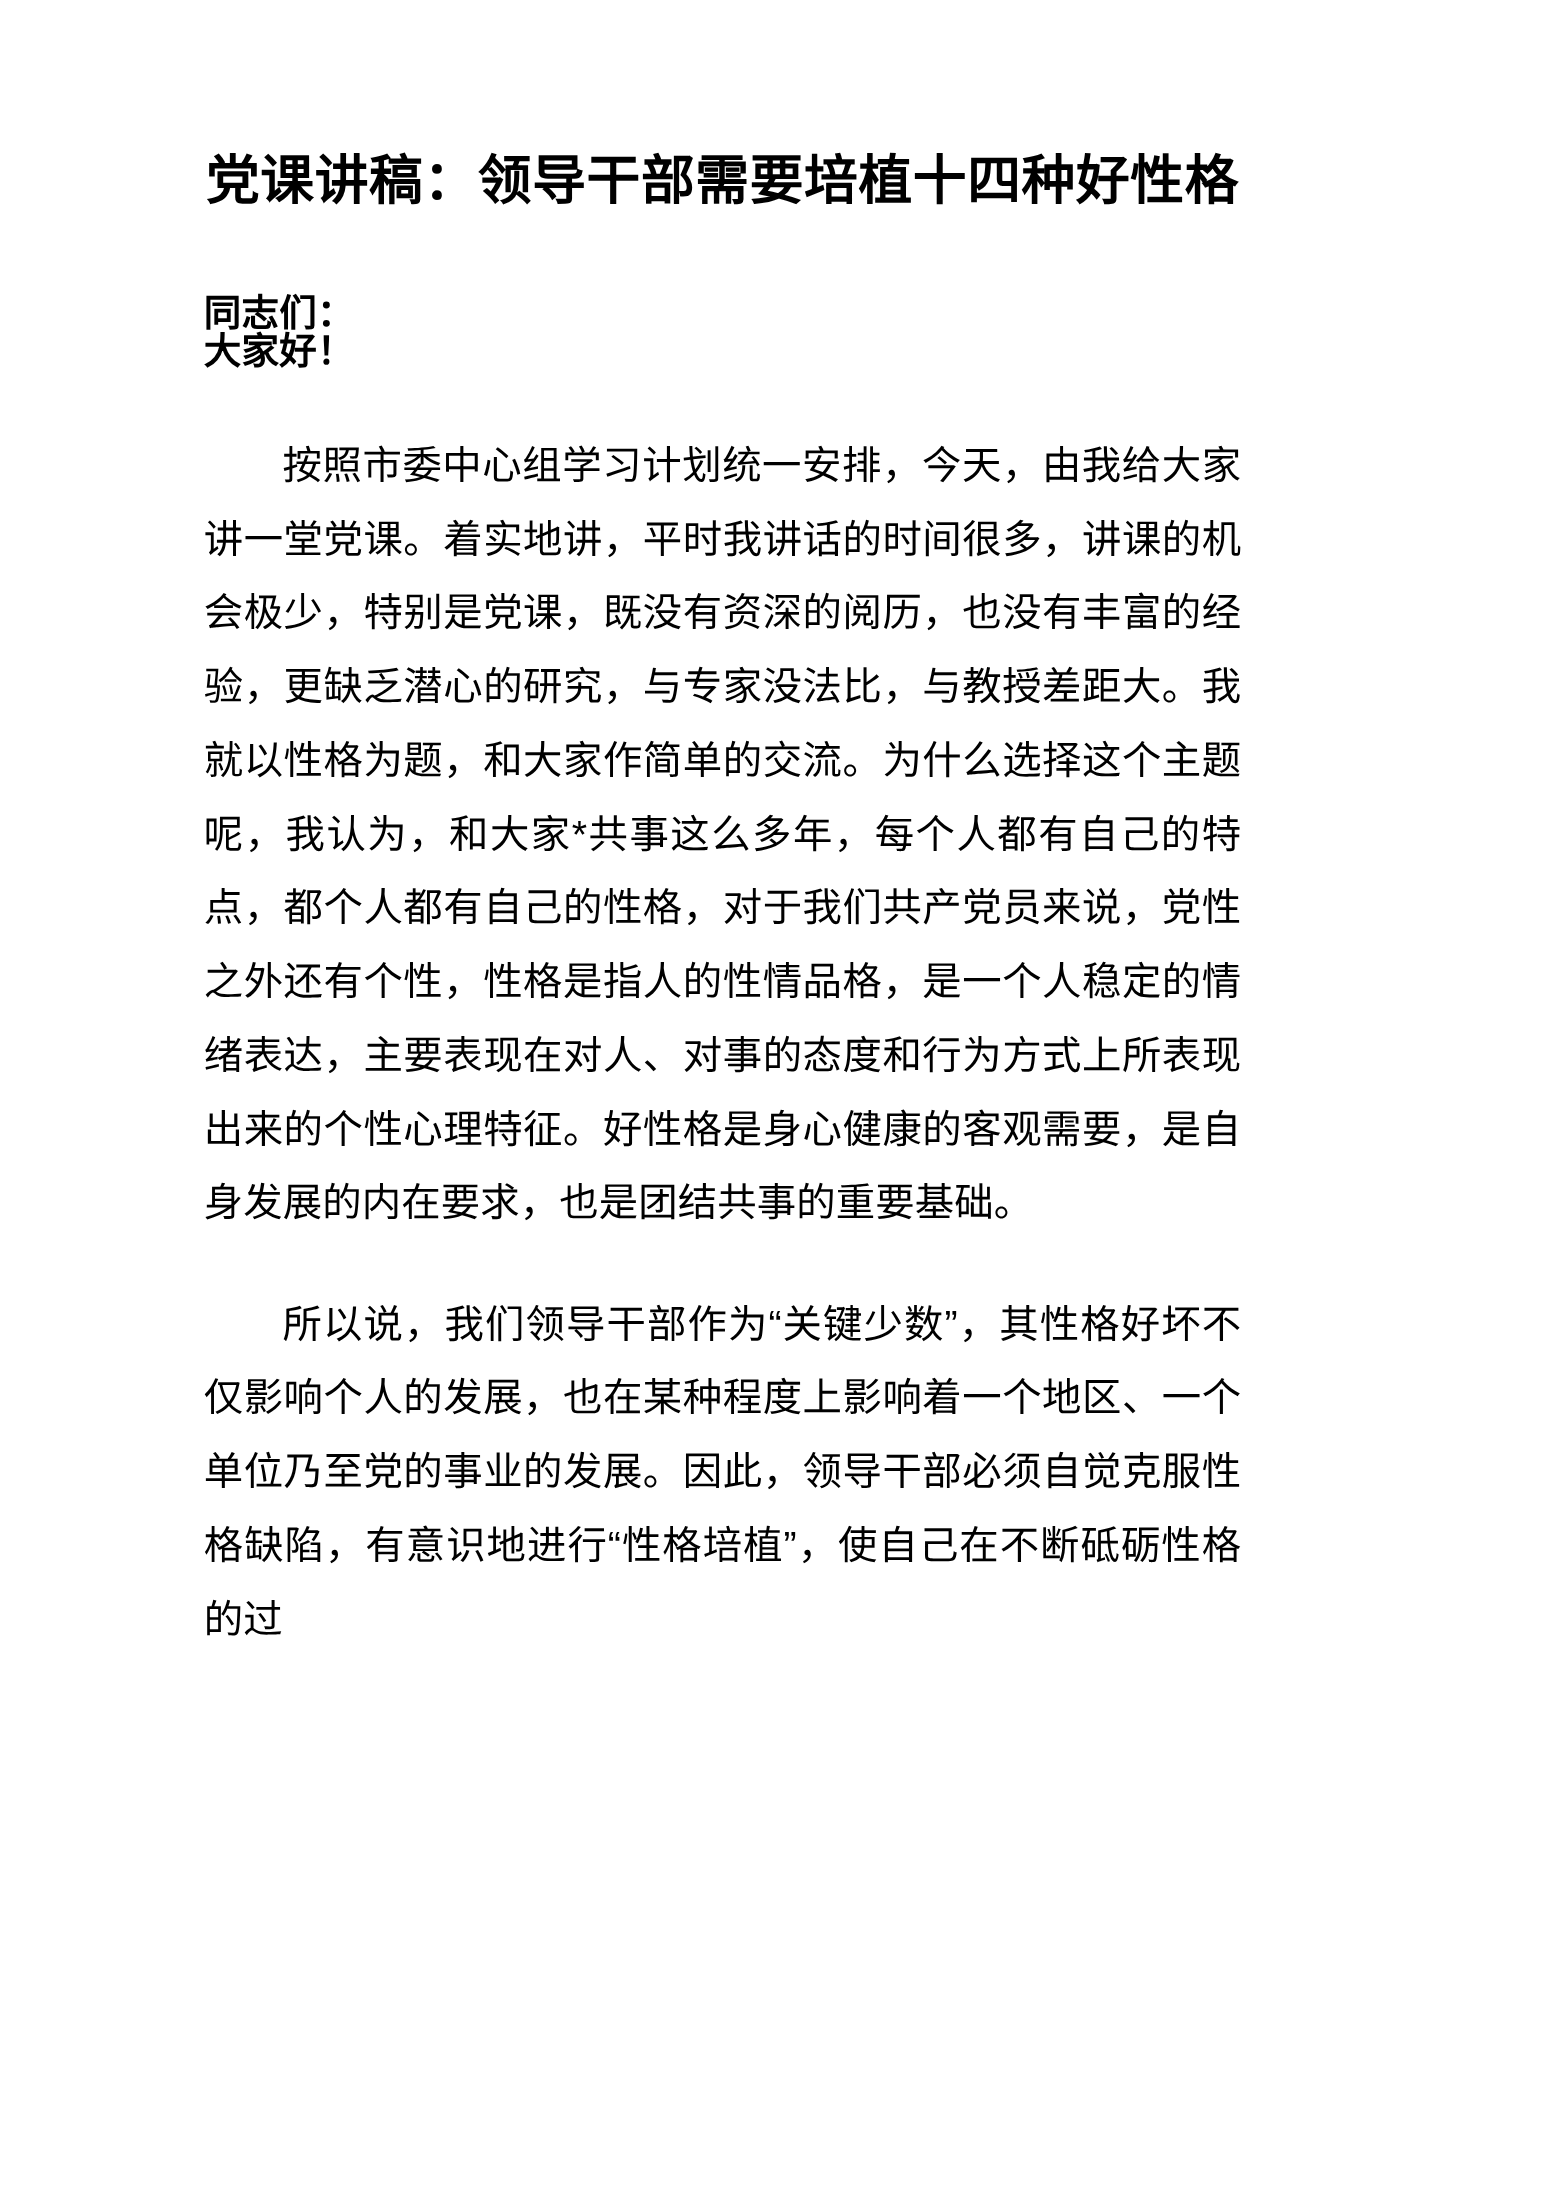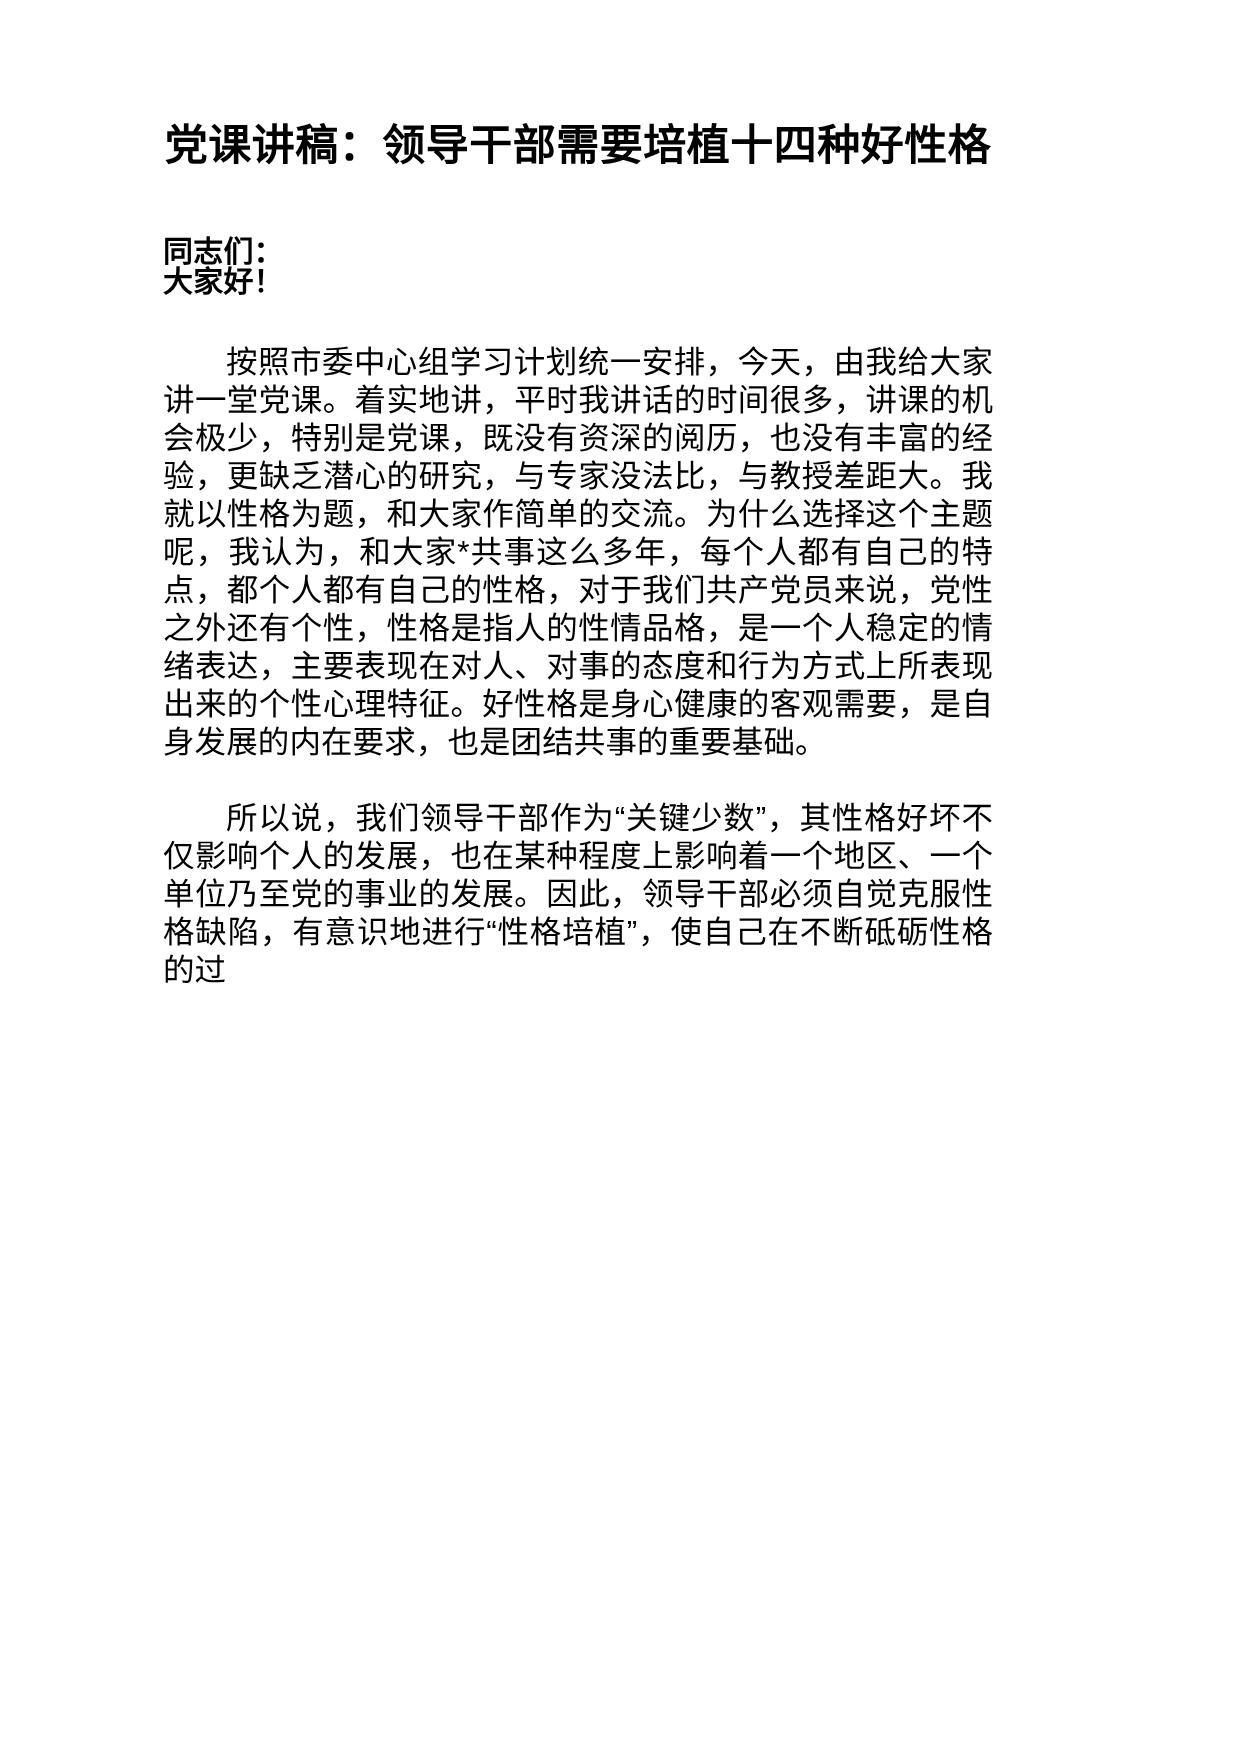--- a/index.html
+++ b/index.html
@@ -46,21 +46,21 @@
     letter-spacing: 0.2px;
   }
   .salutation.first {
     margin-top: 63px;
   }
   .salutation.second {
   }
   .body-para {
     font-size: 31.5px;
     font-weight: 400;
-    line-height: 38px;
+    line-height: 59px;
     margin: 0;
     text-align: justify;
     text-justify: inter-ideograph;
     text-indent: 63px;
     color: #000000;
     letter-spacing: 0.1px;
   }
   .body-para.p1 {
     margin-top: 46px;
   }

